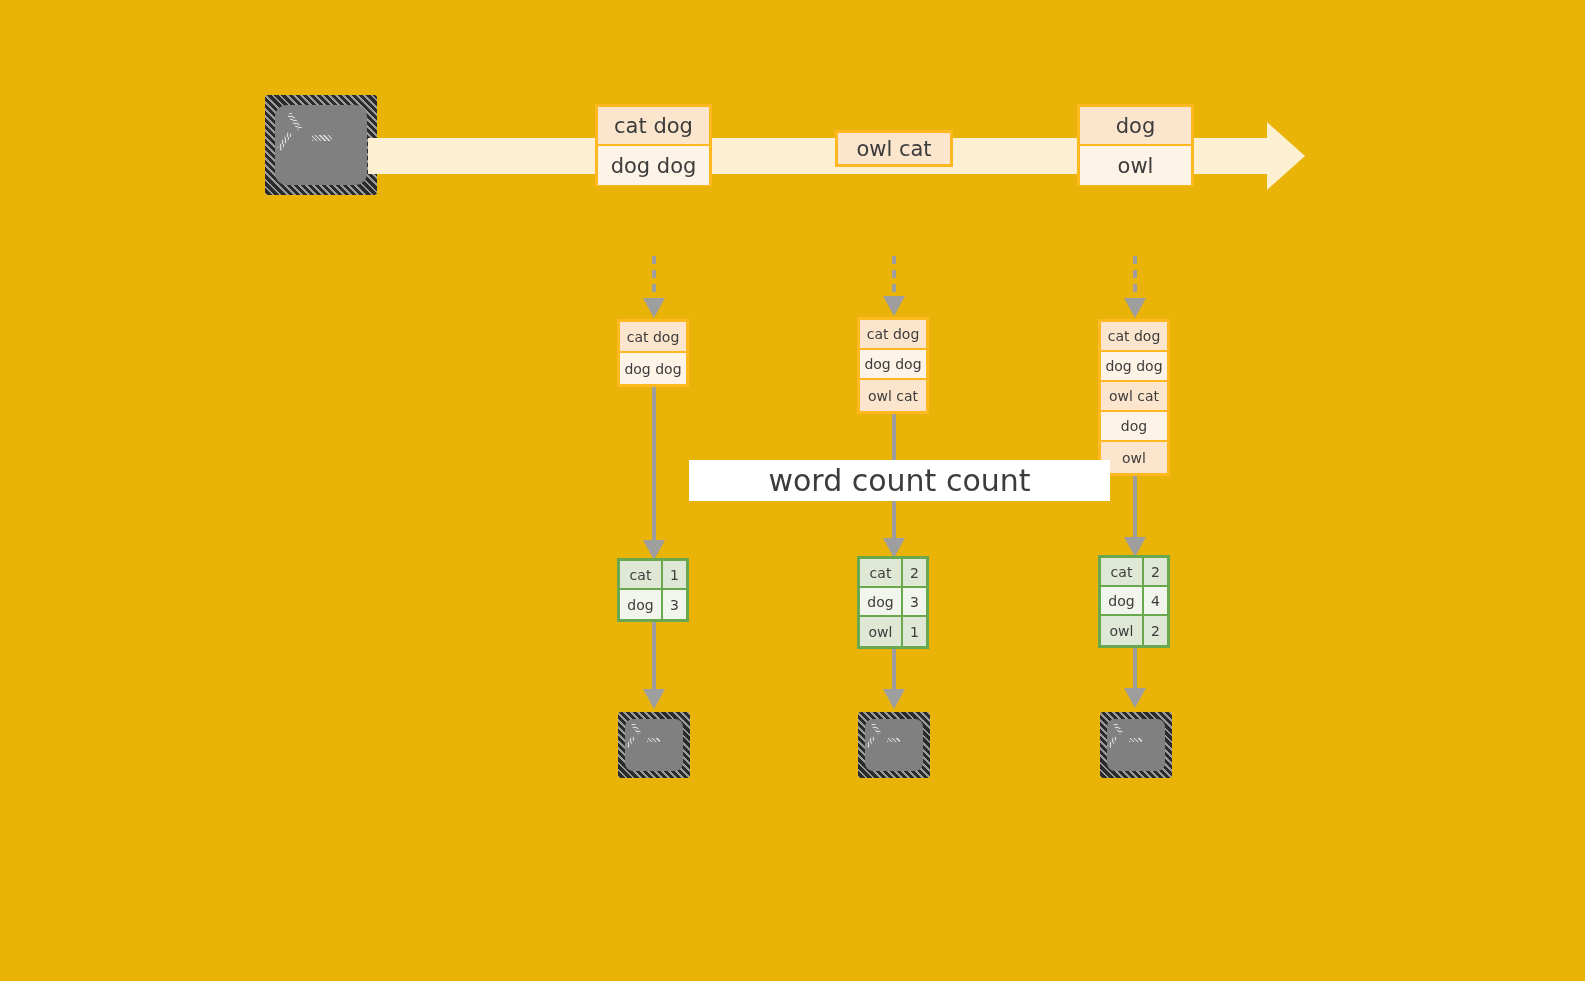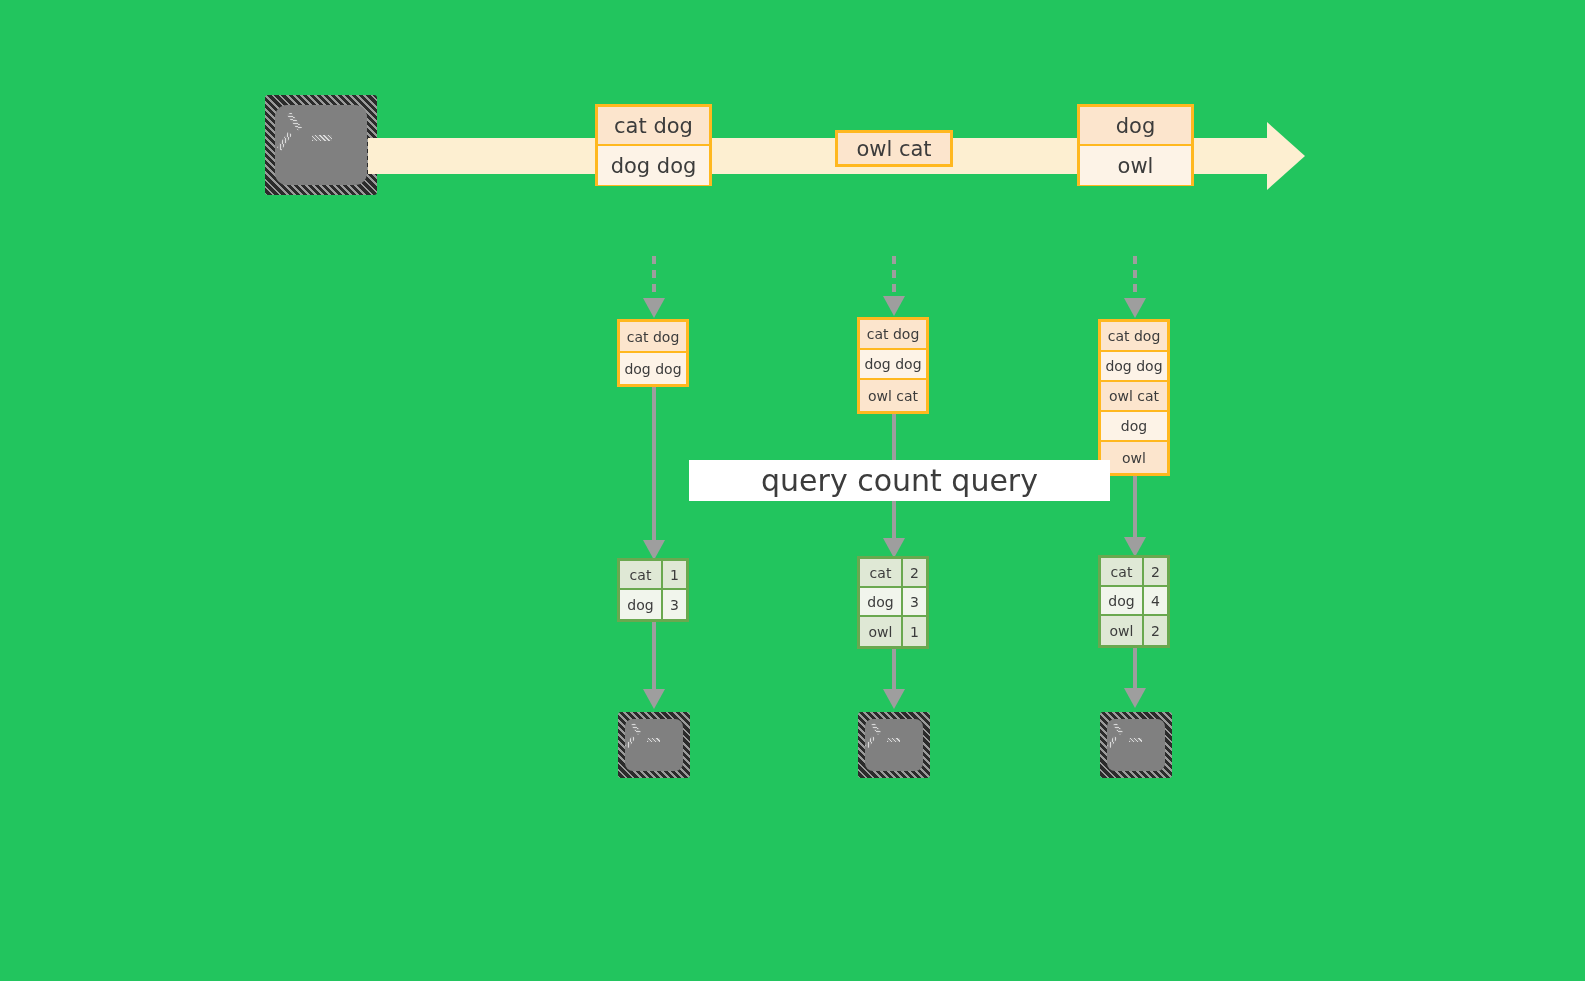--- a/index.html
+++ b/index.html
@@ -5,21 +5,21 @@
   * { box-sizing: border-box; }
   html, body {
     margin: 0; padding: 0;
     background: #000;
     font-family: "DejaVu Sans", "Liberation Sans", sans-serif;
   }
   #stage {
     position: relative;
     width: 1585px;
     height: 981px;
-    background: #22c55e;
+    background: #eab308;
     overflow: hidden;
     padding-left: 48px;
   }
 
   
   .term {
     position: absolute;
     background-image:
       repeating-linear-gradient(45deg,
         #9a9a9a 0px, #9a9a9a 2px,
@@ -296,15 +296,15 @@
 
   <div class="term small" style="left:1100px; top:712px; width:72px; height:66px;">
     <div class="term-body" style="left:7px; top:7px; right:7px; bottom:7px; border-radius:8px;"></div>
     <div class="prompt">
       <span class="chev c1"></span>
       <span class="chev c2"></span>
       <span class="dash"></span>
     </div>
   </div>
 
-  <div class="qlabel" style="left:689px; top:460px; width:421px; height:41px; font-size:30px;">query count query</div>
+  <div class="qlabel" style="left:689px; top:460px; width:421px; height:41px; font-size:30px;">word count count</div>
 
 </div>
 
 </body></html>

